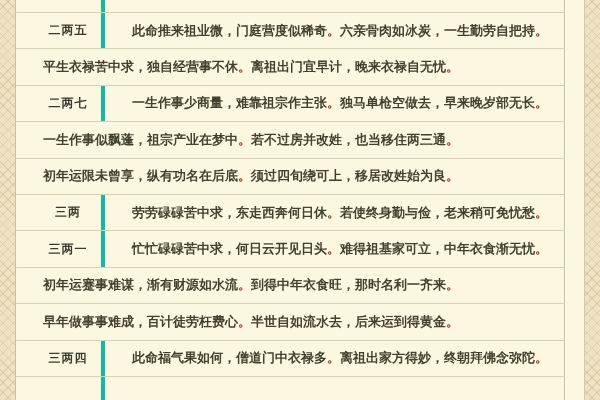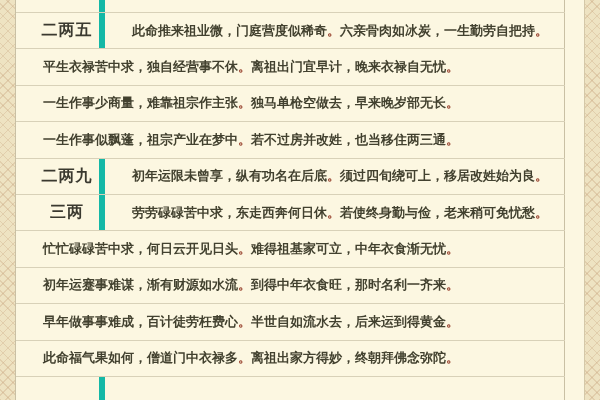--- a/index.html
+++ b/index.html
@@ -22,23 +22,23 @@
     position:absolute;left:0;top:0;width:549px;
   }
   .row{
     display:flex;box-sizing:border-box;height:36.4px;
     border-bottom:1px solid #d8d1b8;
   }
   .row.partial-top{height:13px;}
   .row.partial-bottom{height:23px;border-bottom:none;}
   .cell-weight{
     width:89px;box-sizing:border-box;flex:0 0 89px;
-    border-right:6px solid #14b8a6;
+    border-right:4px solid #14b8a6;
     display:flex;align-items:center;justify-content:center;
-    font-size:16px;font-weight:700;color:#3a392f;letter-spacing:1px;padding-left:19px;
+    font-size:12px;font-weight:700;color:#3a392f;letter-spacing:1px;padding-left:19px;
   }
   .cell-fortune{
     flex:1;box-sizing:border-box;
     border-right:1px solid #c9c0a4;
     display:flex;align-items:center;
     padding-left:27px;padding-right:4px;
     font-size:13px;font-weight:700;color:#42412f;
     letter-spacing:0;white-space:nowrap;
   }
   .punct-red{color:#99432f;}
@@ -57,50 +57,52 @@
     <div class="row">
       <div class="cell-weight">二两五</div>
       <div class="cell-fortune">此命推来祖业微，门庭营度似稀奇<span class="punct-red">。</span>六亲骨肉如冰炭，一生勤劳自把持<span class="punct-red">。</span></div>
     </div>
 
     <div class="row">
       <div class="cell-fortune">平生衣禄苦中求，独自经营事不休<span class="punct-red">。</span>离祖出门宜早计，晚来衣禄自无忧<span class="punct-red">。</span></div>
     </div>
 
     <div class="row">
+      <div class="cell-weight">二两七</div>
       <div class="cell-fortune">一生作事少商量，难靠祖宗作主张<span class="punct-red">。</span>独马单枪空做去，早来晚岁部无长<span class="punct-red">。</span></div>
     </div>
 
     <div class="row">
       <div class="cell-fortune">一生作事似飘蓬，祖宗产业在梦中<span class="punct-red">。</span>若不过房并改姓，也当移住两三通<span class="punct-red">。</span></div>
     </div>
 
     <div class="row">
-      <div class="cell-weight">二两九</div>
       <div class="cell-fortune">初年运限未曾享，纵有功名在后底<span class="punct-red">。</span>须过四旬绕可上，移居改姓始为良<span class="punct-red">。</span></div>
     </div>
 
     <div class="row">
       <div class="cell-weight">三两</div>
       <div class="cell-fortune">劳劳碌碌苦中求，东走西奔何日休<span class="punct-red">。</span>若使终身勤与俭，老来稍可免忧愁<span class="punct-red">。</span></div>
     </div>
 
     <div class="row">
+      <div class="cell-weight">三两一</div>
       <div class="cell-fortune">忙忙碌碌苦中求，何日云开见日头<span class="punct-red">。</span>难得祖基家可立，中年衣食渐无忧<span class="punct-red">。</span></div>
     </div>
 
     <div class="row">
       <div class="cell-fortune">初年运蹇事难谋，渐有财源如水流<span class="punct-red">。</span>到得中年衣食旺，那时名利一齐来<span class="punct-red">。</span></div>
     </div>
 
     <div class="row">
       <div class="cell-fortune">早年做事事难成，百计徒劳枉费心<span class="punct-red">。</span>半世自如流水去，后来运到得黄金<span class="punct-red">。</span></div>
     </div>
 
     <div class="row">
+      <div class="cell-weight">三两四</div>
       <div class="cell-fortune">此命福气果如何，僧道门中衣禄多<span class="punct-red">。</span>离祖出家方得妙，终朝拜佛念弥陀<span class="punct-red">。</span></div>
     </div>
 
     <div class="row partial-bottom">
       <div class="cell-weight"></div>
       <div class="cell-fortune"></div>
     </div>
 
   </div>
 </div>

